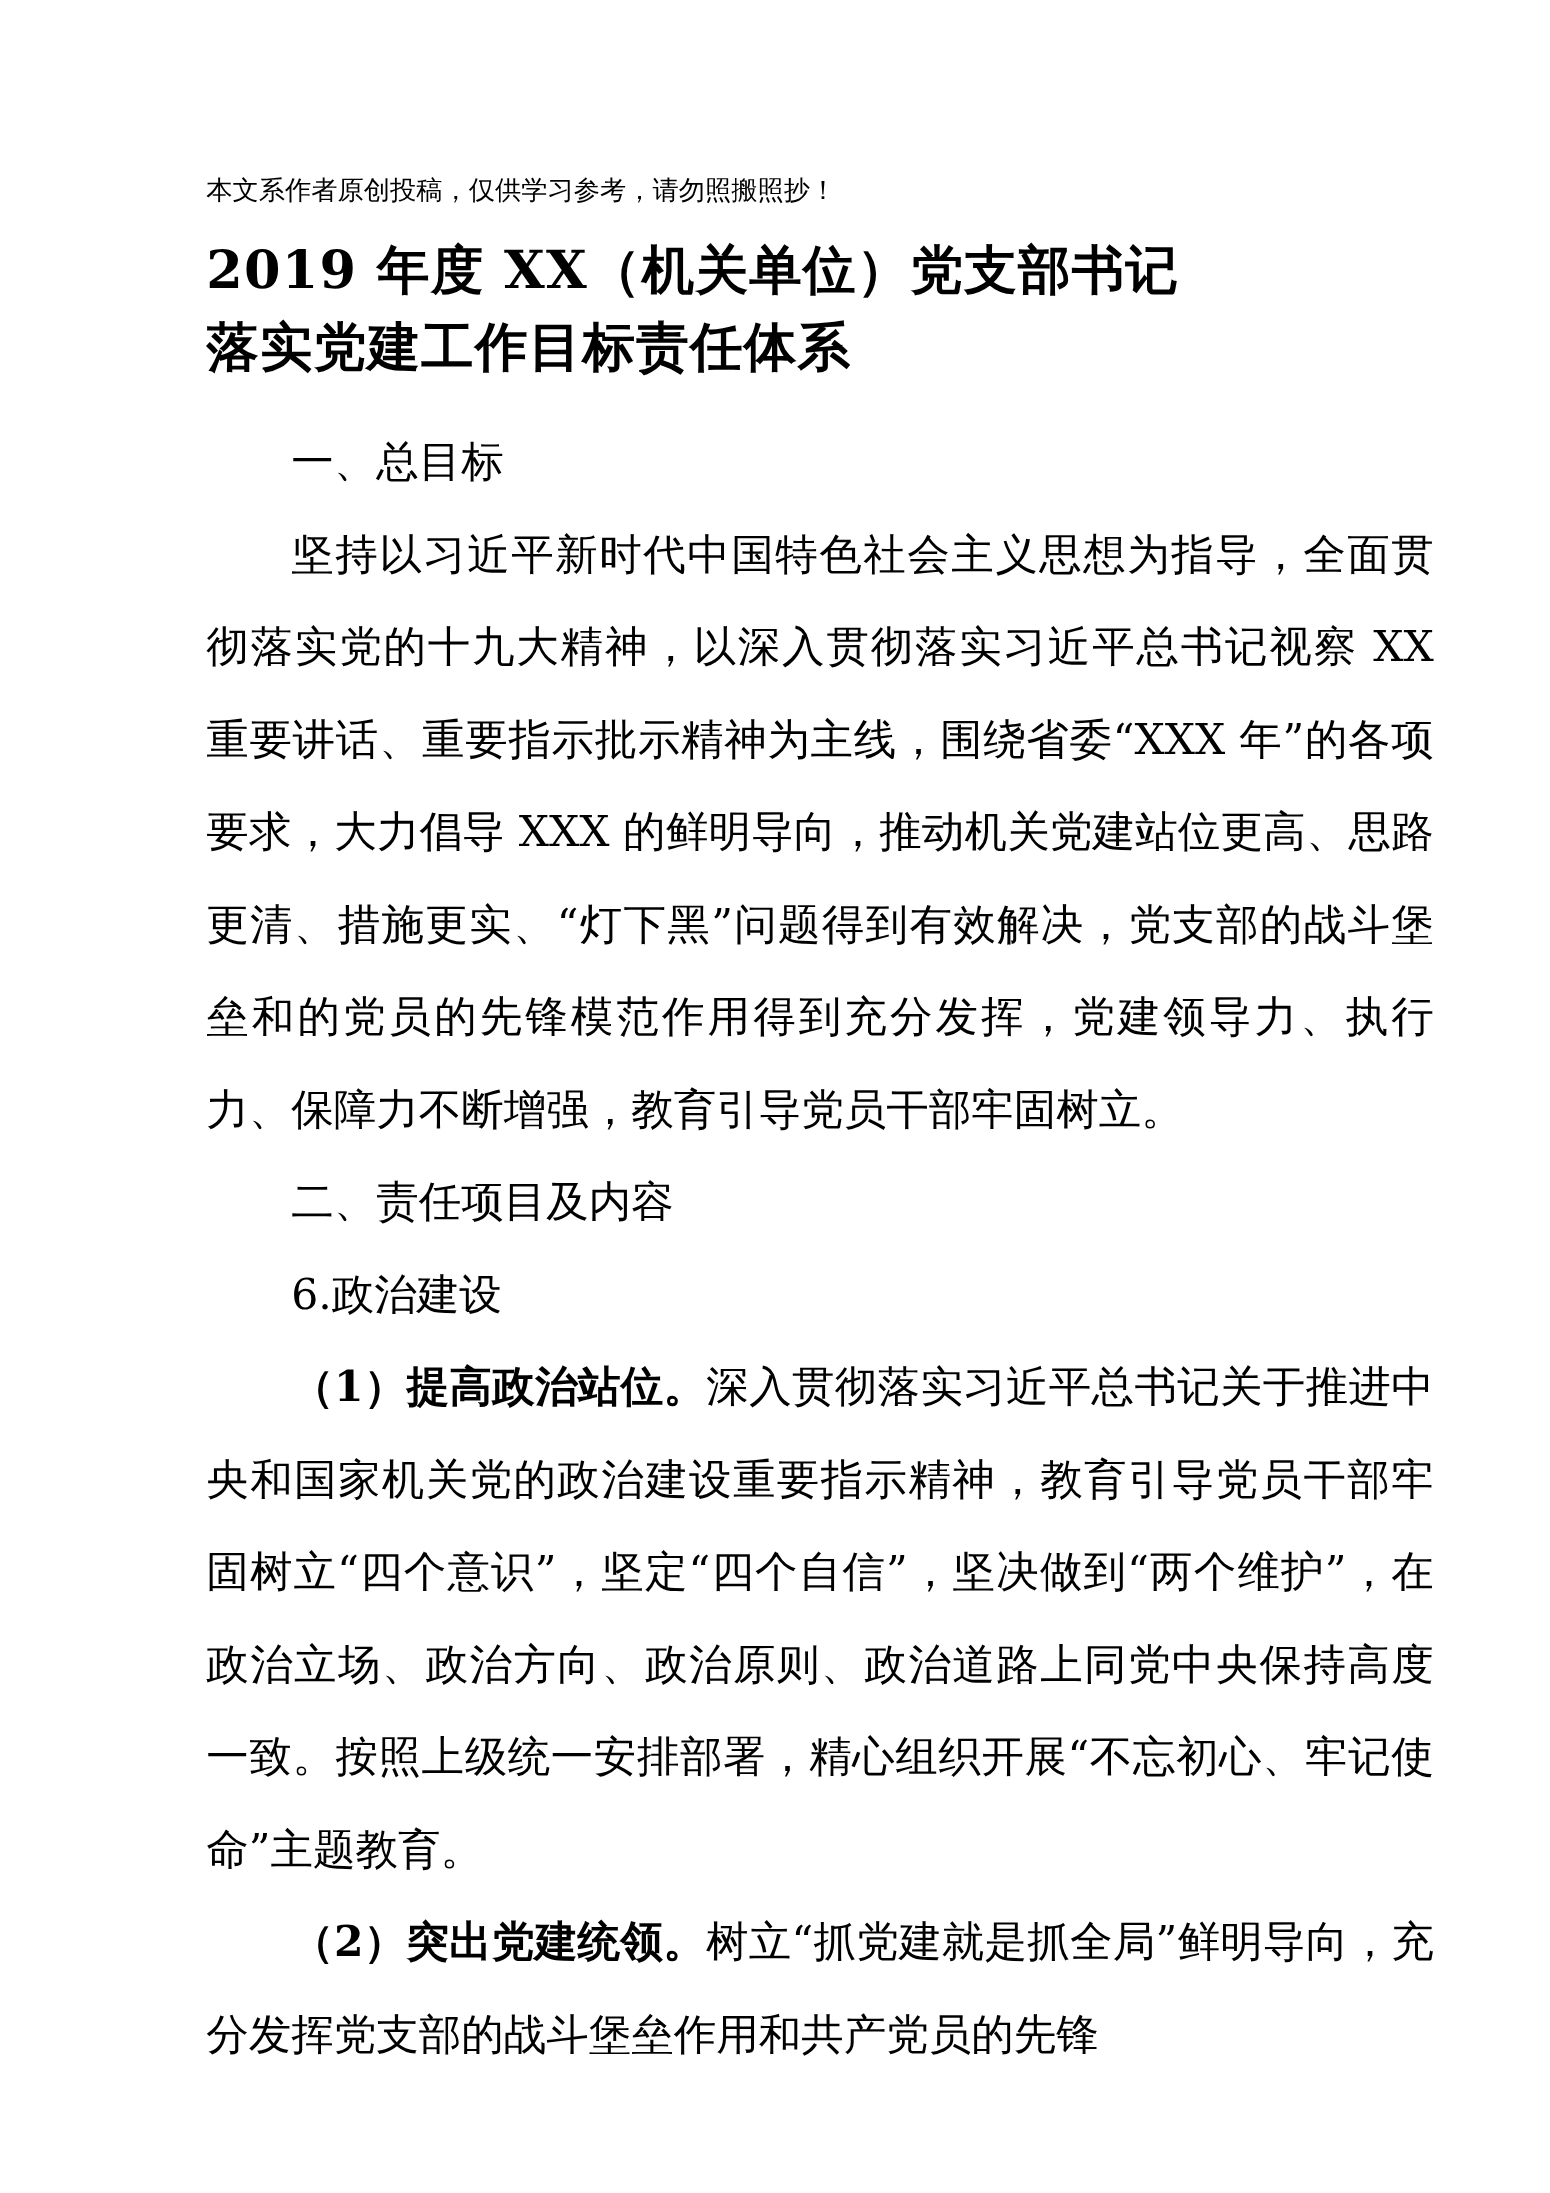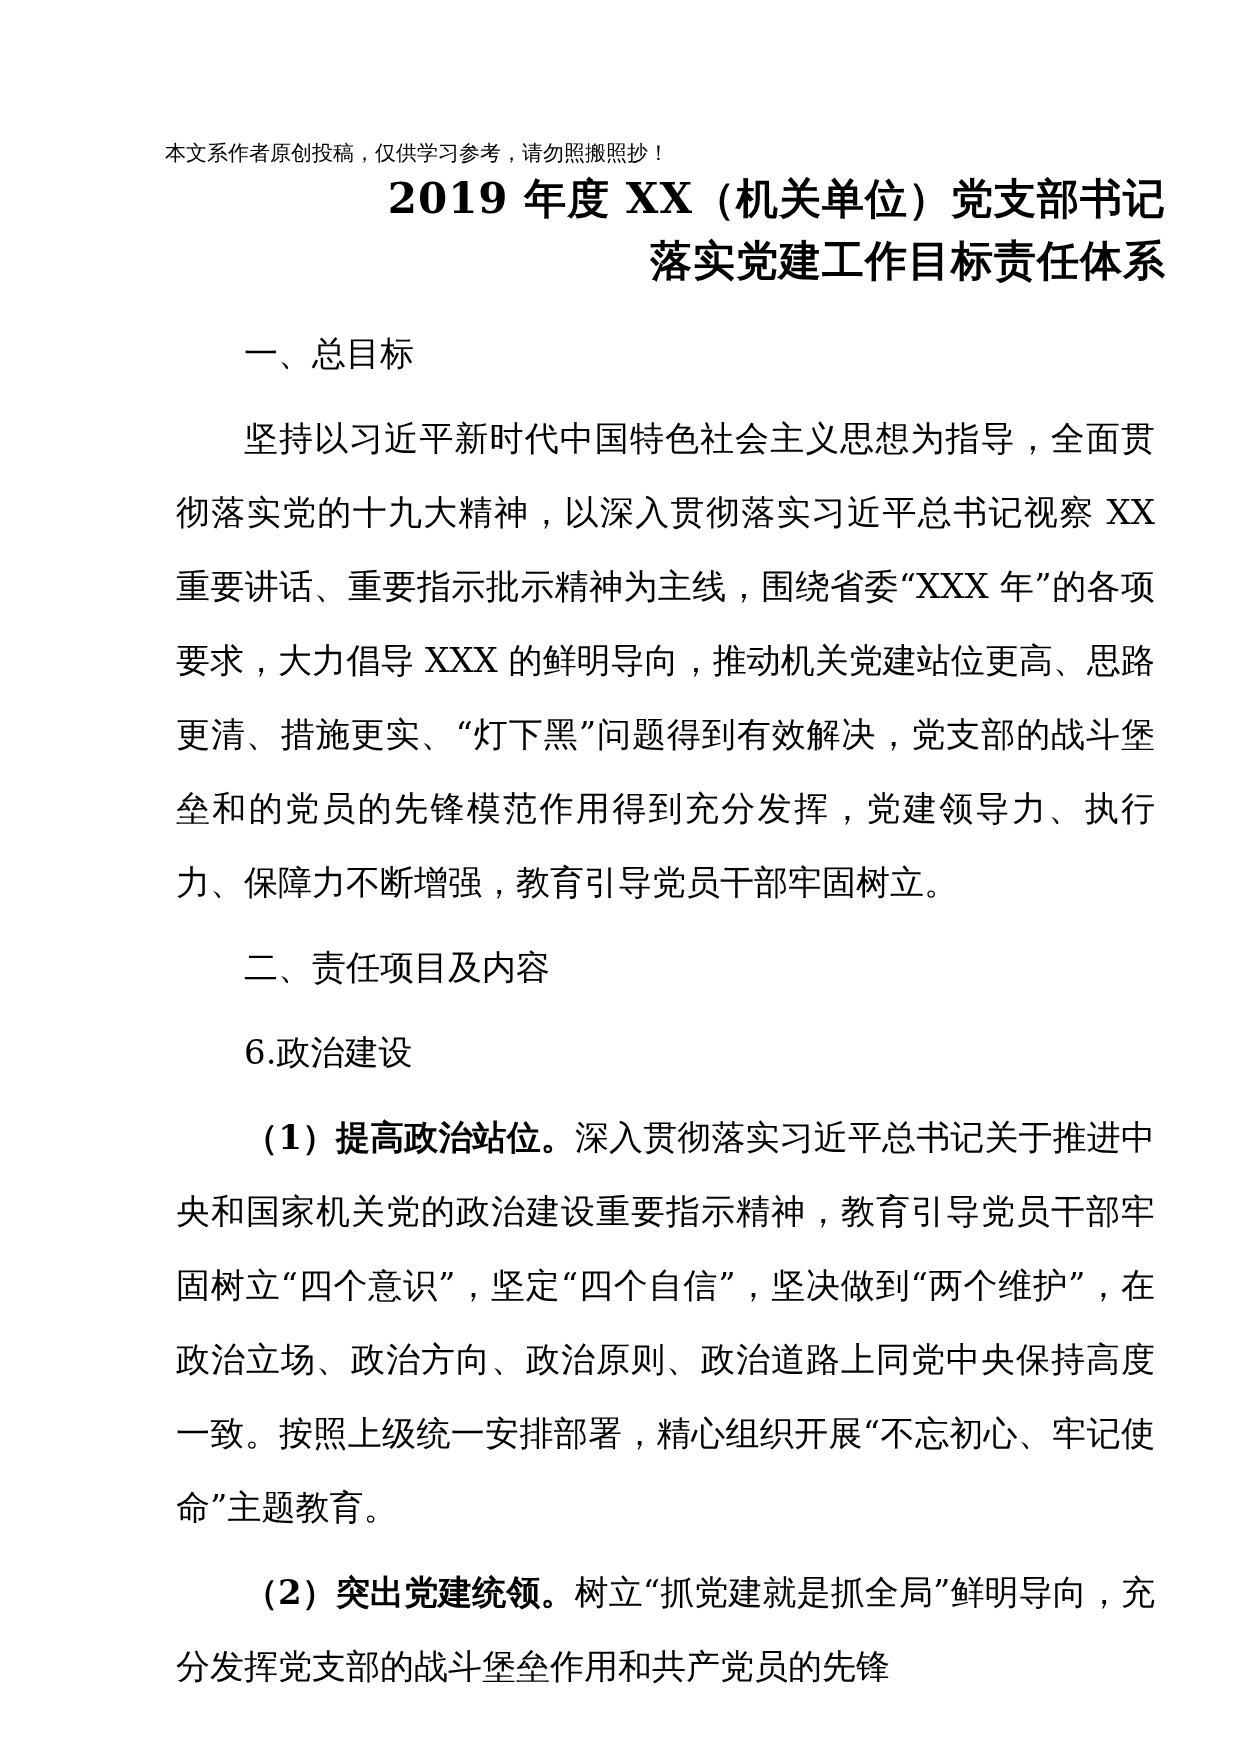--- a/index.html
+++ b/index.html
@@ -8,54 +8,54 @@
     padding: 0;
     background: #ffffff;
   }
   body {
     width: 1240px;
   }
   .page {
     position: relative;
     width: 1240px;
     height: 1754px;
-    padding: 138px 74px 40px 165px;
+    padding: 138px 93px 40px 165px;
     background: #ffffff;
     color: #000000;
     font-family: "DejaVu Serif", "Liberation Serif", serif;
     overflow: hidden;
   }
   .disclaimer {
     margin: 0;
     font-family: "Liberation Sans", "DejaVu Sans", sans-serif;
     font-size: 21px;
     line-height: 30px;
     color: #000000;
     text-align: left;
   }
   .doc-title {
-    margin-top: 0;
-    text-align: right;
+    margin-top: 17px;
+    text-align: left;
     font-weight: 700;
     font-size: 42px;
     line-height: 62px;
     letter-spacing: 1px;
   }
   .title-line {
     display: block;
   }
   .body-flow {
     margin-top: 24px;
     font-size: 34px;
     line-height: 74px;
     text-align: justify;
     text-justify: inter-ideograph;
   }
   .body-flow p {
-    margin: 11px;
+    margin: 0;
     padding: 0;
     text-indent: 2em;
   }
   .lead {
     font-weight: 700;
   }
 </style>
 </head>
 <body>
 

